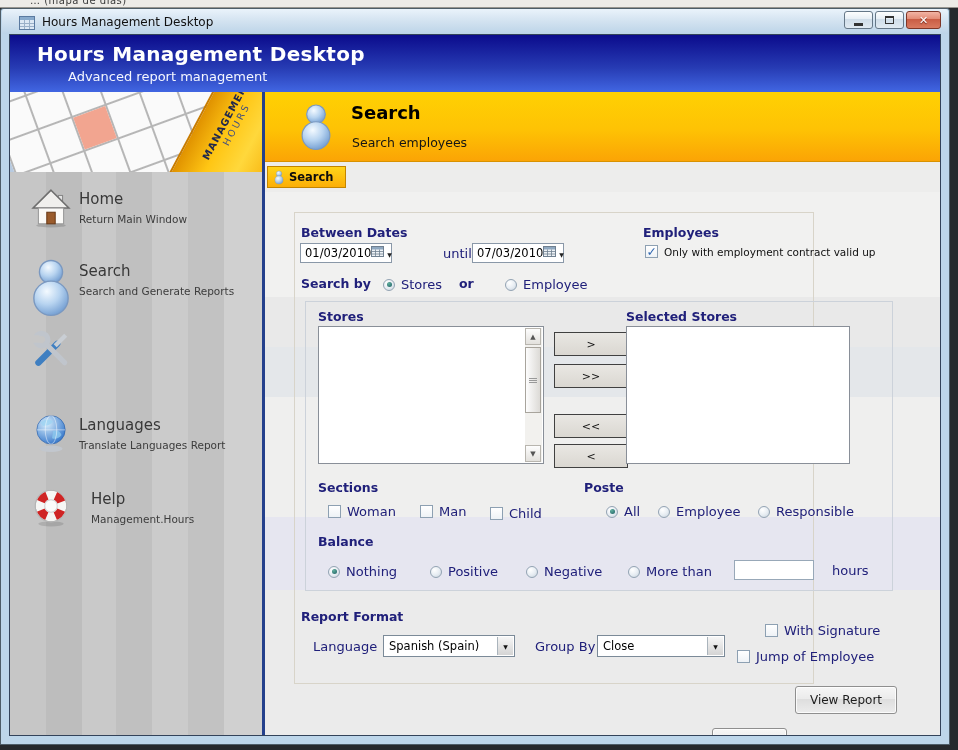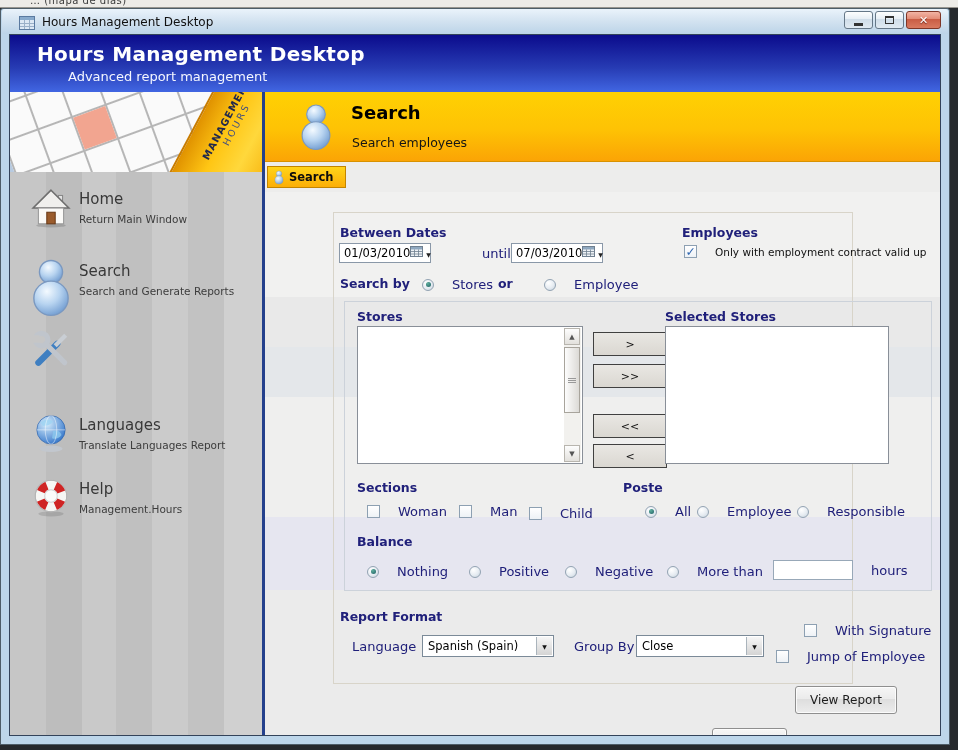--- a/index.html
+++ b/index.html
@@ -81,21 +81,21 @@
 
   .tabstrip { height:30px; flex:none; background:#ededec; position:relative; }
   .tab { position:absolute; left:2px; top:4px; height:22px; display:flex; align-items:center; gap:5px;
     padding:0 11px 0 6px; background:linear-gradient(#ffd41a,#fcae06); border:1px solid #c38500;
     font-size:11.5px; font-weight:bold; color:#0d0d0d; cursor:pointer; }
   .tab svg { width:10px; height:15px; }
 
   .form-area { flex:1; position:relative;
     background:linear-gradient(to bottom,#f1f1f0 0,#f1f1f0 105px,#e9e9e9 105px,#e9e9e9 155px,#e4e7ea 155px,#e4e7ea 205px,#efefee 205px,#efefee 325px,#e6e6f0 325px,#e6e6f0 398px,#ebebeb 398px); }
 
-  .outer-panel { position:absolute; left:29px; top:20px; width:520px; height:472px; border:1px solid #d8d4c9;margin-left:39px; }
+  .outer-panel { position:absolute; left:29px; top:20px; width:520px; height:472px; border:1px solid #d8d4c9; }
   .inner-panel { position:absolute; left:10px; top:88px; width:588px; height:290px; border:1px solid #ccd2da; }
 
   .lbl { position:absolute; font-size:12.5px; font-weight:bold; color:#20207a; white-space:nowrap; }
   .nlbl { position:absolute; font-size:13px; color:#20207a; white-space:nowrap; }
 
   
   .datefield { position:absolute; width:92px; height:20px; background:#fff; border:1px solid #8a98a8;
     display:flex; align-items:center; padding-left:4px; font-size:11.5px; color:#000; cursor:pointer; }
   .datefield .spacer { flex:1; }
   .datefield .dd-arrow { font-size:6px; color:#222; margin:2px 3px 0 3px; }
@@ -117,21 +117,21 @@
   .sb-thumb { position:absolute; left:0; top:19px; width:16px; height:66px;
     background:linear-gradient(90deg,#fdfdfd,#dcdad6); border:1px solid #a8a49c; cursor:grab;
     display:flex; align-items:center; justify-content:center; }
   .grip { width:8px; height:5px; background:repeating-linear-gradient(to bottom,#999 0 1px,transparent 1px 2px); }
 
   .xfer-btn { position:absolute; left:248px; width:74px; height:24px; font-size:11px; color:#111;
     background:linear-gradient(#e9e7e3,#dad7d1); border:1px solid #404040;
     display:flex; align-items:center; justify-content:center; cursor:pointer; }
 
   
-  .radio-row, .check-row { position:absolute; display:flex; align-items:center; gap:18px; cursor:pointer; }
+  .radio-row, .check-row { position:absolute; display:flex; align-items:center; gap:6px; cursor:pointer; }
   .rb { position:relative; width:12px; height:12px; flex:none; border-radius:50%; border:1px solid #93a3b3;
     background:radial-gradient(circle at 35% 30%,#fff,#e6ecf2 55%,#c4d0da); }
   .rb.sel::after { content:""; position:absolute; left:2.5px; top:2.5px; width:5px; height:5px; border-radius:50%;
     background:radial-gradient(circle at 35% 30%,#5fae9e,#1e5f62); }
   .cb { position:relative; width:13px; height:13px; flex:none; border:1px solid #8da0b2;
     background:linear-gradient(#fff,#eef2f6); }
   .cb.checked::after { content:"\2713"; position:absolute; left:0.5px; top:-2.5px; color:#2f66b0; font-size:12.5px; font-weight:bold; }
   .opt-lbl { font-size:13px; color:#20207a; white-space:nowrap; }
   .opt-lbl.small { font-size:10.5px; color:#101010; }
 
@@ -262,21 +262,21 @@
                   <ellipse cx="20" cy="17" rx="5.5" ry="13.5" fill="none" stroke="rgba(255,255,255,0.45)"></ellipse>
                   <line x1="6.5" y1="17" x2="33.5" y2="17" stroke="rgba(255,255,255,0.45)"></line>
                 </svg>
               </span>
               <span class="nav-text">
                 <span class="t">Languages</span><br>
                 <span class="d">Translate Languages Report</span>
               </span>
             </div>
 
-            <div class="nav-item" style="top:304px;">
+            <div class="nav-item" style="top:314px;gap:12px;">
               <span class="nav-icon">
                 <svg viewBox="0 0 40 40">
                   <ellipse cx="20" cy="36" rx="12" ry="2.5" fill="rgba(0,0,0,0.12)"></ellipse>
                   <circle cx="20" cy="19" r="15" fill="#f6f6f4" stroke="#c0c0c0"></circle>
                   <circle cx="20" cy="19" r="10.5" fill="none" stroke="#cf2424" stroke-width="8" stroke-dasharray="8.2 8.3" transform="rotate(22 20 19)"></circle>
                   <circle cx="20" cy="19" r="6" fill="#fbfbfa" stroke="#d0d0d0"></circle>
                   <circle cx="20" cy="19" r="15" fill="none" stroke="#b4b4b4"></circle>
                 </svg>
               </span>
               <span class="nav-text">

